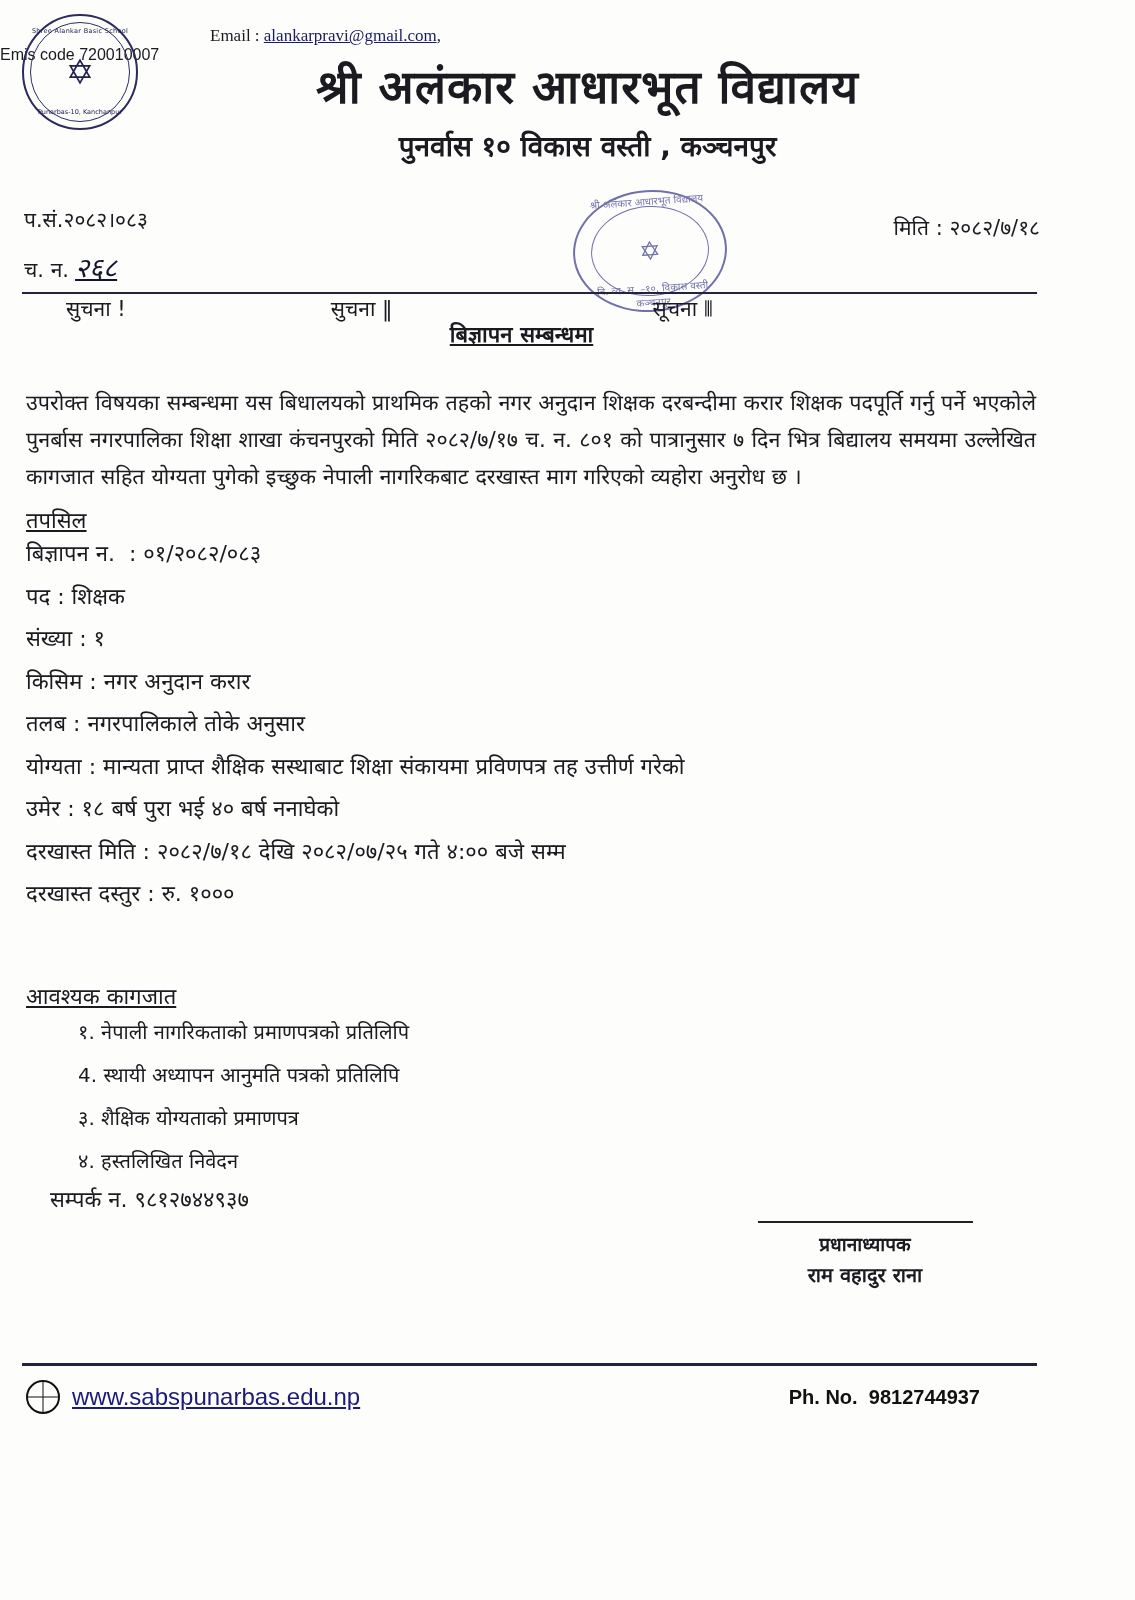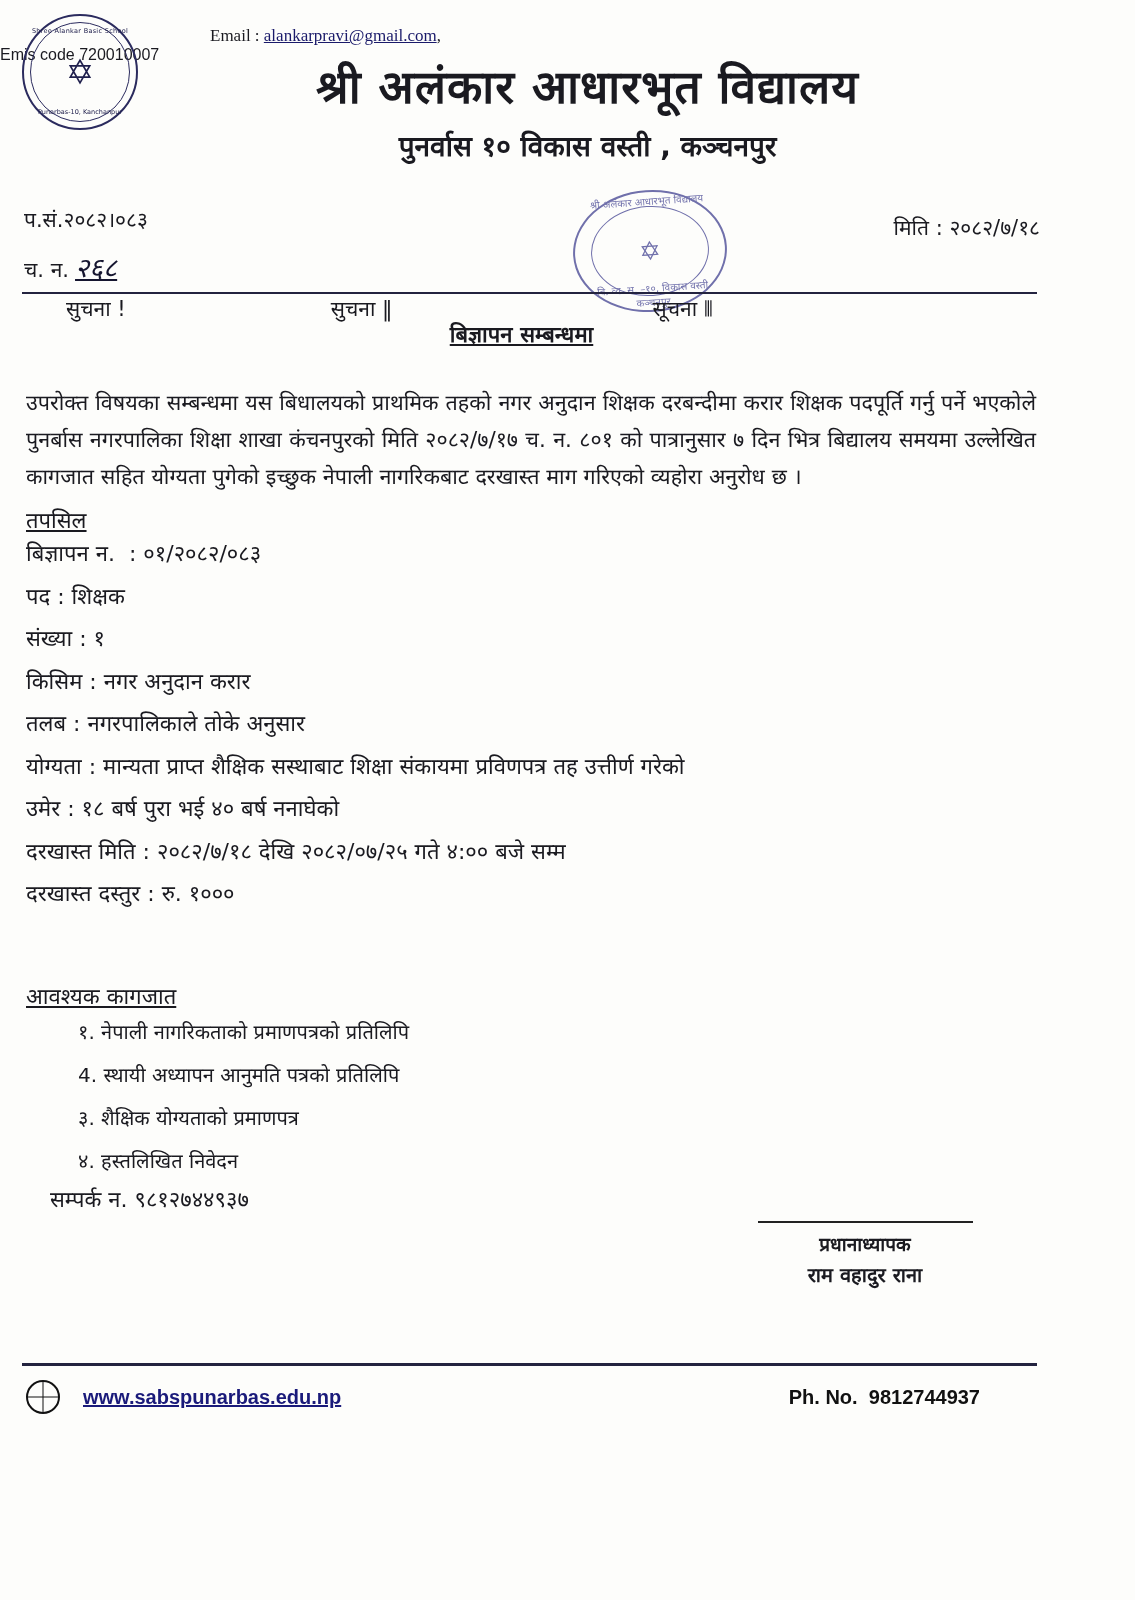--- a/index.html
+++ b/index.html
@@ -323,23 +323,23 @@
   }
   .globe::before {
     left: 50%; top: 0; width: 0; height: 100%; transform: translateX(-50%);
     border-width: 0 0 0 1px;
   }
   .globe::after {
     top: 50%; left: 0; width: 100%; height: 0; transform: translateY(-50%);
     border-width: 1px 0 0 0;
   }
   .site {
-    margin-left: 23px;
-    font-size: 20px;
-    font-weight: bold;
+    margin-left: 12px;
+    font-size: 24px;
+    font-weight: normal;
     color: #1a1a7a;
     text-decoration: underline;
   }
   .phone {
     position: absolute;
     right: 155px;
     font-size: 20px;
     font-weight: bold;
     color: #111;
   }

